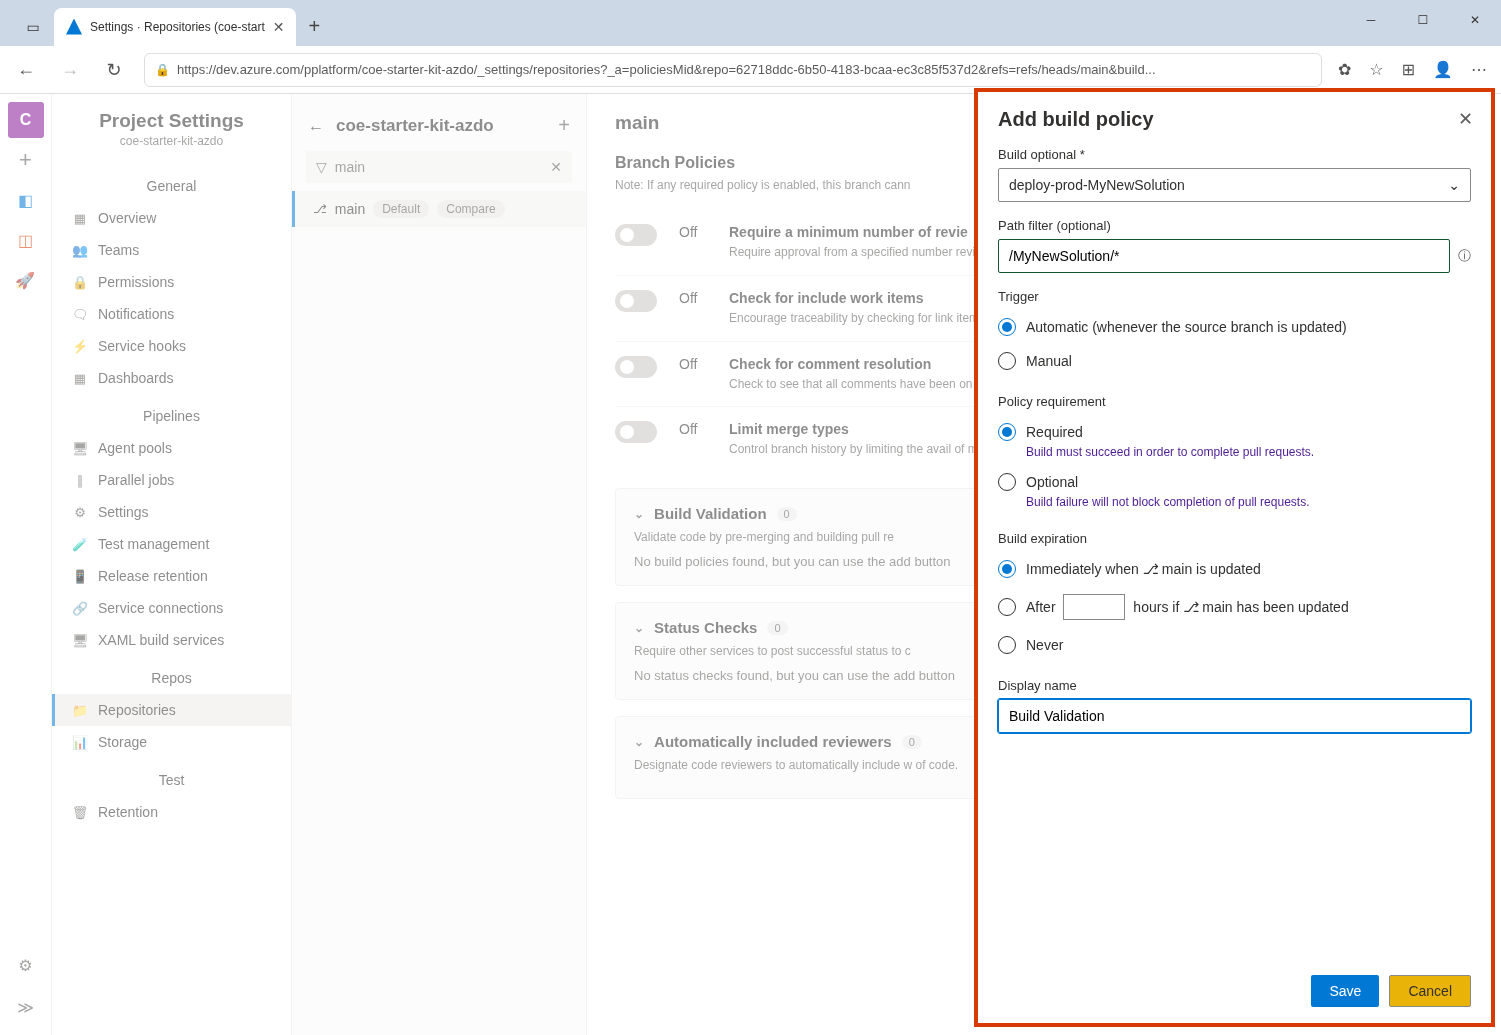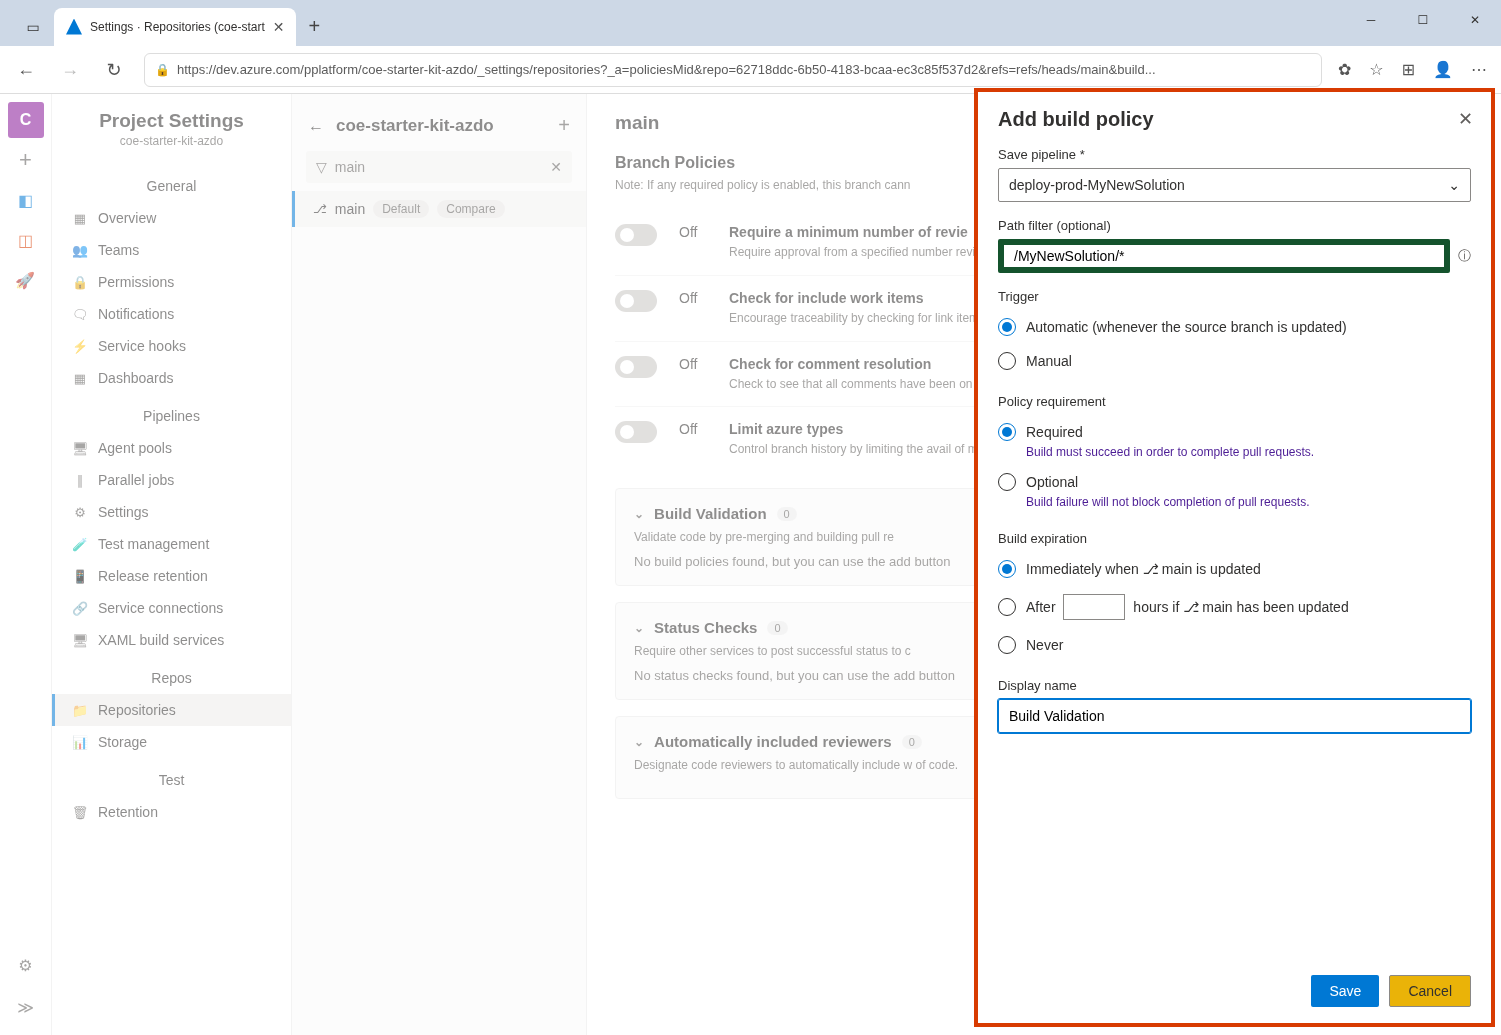--- a/index.html
+++ b/index.html
@@ -81,21 +81,21 @@
 .count-pill { background:#ececec; border-radius:10px; padding:1px 7px; font-size:11px; color:#605e5c; font-weight:400; }
 .card-desc { font-size:12px; color:#605e5c; margin-bottom:10px; }
 .card-empty { font-size:13px; color:#605e5c; }
 
 
 .panel { position:absolute; top:88px; right:6px; width:521px; bottom:8px; background:#fff; z-index:20; border:4px solid #d83b01; padding:16px 20px; display:flex; flex-direction:column; overflow:auto; }
 .panel-title { font-size:20px; font-weight:600; }
 .panel-close { position:absolute; right:18px; top:16px; font-size:18px; color:#605e5c; }
 .fld-lbl { font-size:13px; color:#323130; margin-top:16px; margin-bottom:6px; }
 .sel-box { border:1px solid #8a8886; height:34px; display:flex; align-items:center; padding:0 10px; justify-content:space-between; border-radius:2px; }
-.txt-input { border:6px solid #14532d; height:34px; padding:0 10px; border-radius:2px; font-size:14px; width:100%; }
+.txt-input { border:1px solid #14532d; height:34px; padding:0 10px; border-radius:2px; font-size:14px; width:100%; }
 .txt-input.focus { border:1px solid #0078d4; outline:1px solid #0078d4; }
 .path-row { display:flex; align-items:center; gap:8px; }
 .info-ico { color:#605e5c; font-size:13px; }
 .radio-row { display:flex; align-items:center; gap:10px; padding:8px 0; font-size:14px; }
 .radio { width:18px; height:18px; border:1px solid #323130; border-radius:50%; display:flex; align-items:center; justify-content:center; flex-shrink:0; }
 .radio.on { border-color:#0078d4; }
 .radio.on::after { content:''; width:10px; height:10px; background:#0078d4; border-radius:50%; }
 .radio-sub { font-size:12px; color:#4c1d95; margin:-4px 0 6px 28px; }
 .small-input { width:62px; height:26px; border:1px solid #8a8886; margin:0 4px; }
 .panel-foot { margin-top:auto; display:flex; justify-content:flex-end; gap:10px; padding-top:18px; }
@@ -290,21 +290,21 @@
       <div class="toggle-lbl">Off</div>
       <div class="policy-text">
           <h4>Check for comment resolution</h4>
           <p>Check to see that all comments have been on pull requests.</p>
         </div>
     </div>
     <div class="policy-row" style="border-bottom:none">
       <div class="toggle"></div>
       <div class="toggle-lbl">Off</div>
       <div class="policy-text">
-          <h4>Limit azure types</h4>
+          <h4>Limit merge types</h4>
           <p>Control branch history by limiting the avail of merge when pull requests are complete</p>
         </div>
     </div>
 
     <div class="card">
       <div class="card-hdr">
           <span class="chev">⌄</span>
           <span>Build Validation</span>
           <span class="count-pill">0</span>
         </div>
@@ -332,21 +332,21 @@
     </div>
   </div>
 
   <div class="overlay"></div>
 </div>
 
 <div class="panel">
   <div class="panel-title">Add build policy</div>
   <div class="panel-close">✕</div>
 
-  <div class="fld-lbl">Save pipeline *</div>
+  <div class="fld-lbl">Build optional *</div>
   <div class="sel-box">
     <span>deploy-prod-MyNewSolution</span>
     <span>⌄</span>
   </div>
 
   <div class="fld-lbl">Path filter (optional)</div>
   <div class="path-row">
     <input class="txt-input" value="/MyNewSolution/*" style="">
     <span class="info-ico">ⓘ</span>
   </div>

